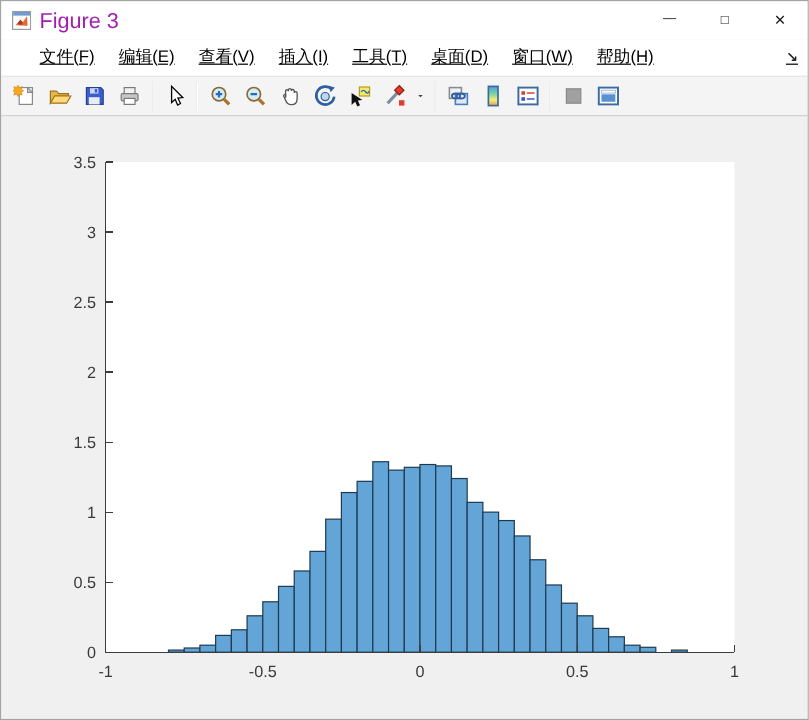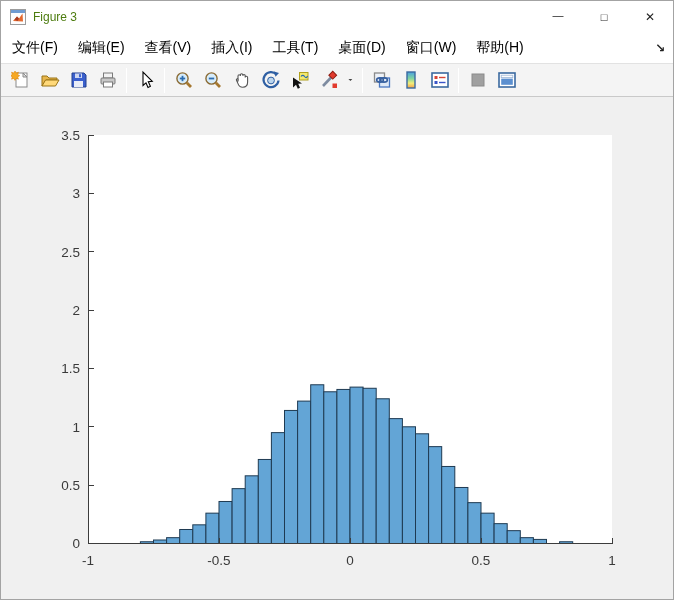--- a/index.html
+++ b/index.html
@@ -5,30 +5,30 @@
   html,body{margin:0;padding:0;background:#d8d8d8;}
   *{box-sizing:border-box;}
   body{font-family:"Liberation Sans","DejaVu Sans",sans-serif;}
   .window{
     width:674px;height:600px;display:flex;flex-direction:column;
     border:1px solid #a3a3a3;background:#f0f0f0;overflow:hidden;
   }
   
   .titlebar{height:32px;background:#ffffff;display:flex;align-items:center;flex:0 0 32px;}
   .titlebar .app-icon{width:16px;height:16px;margin:0 7px 0 9px;flex:0 0 16px;}
-  .titlebar .title{font-size:12px;color:#4d7c0f;}
+  .titlebar .title{font-size:18px;color:#a21caf;}
   .caption-buttons{margin-left:auto;display:flex;height:100%;}
   .cap-btn{width:46px;height:100%;display:flex;align-items:center;justify-content:center;
     font-size:12px;color:#222;cursor:default;background:transparent;border:0;}
   .cap-btn.min span{position:relative;top:-2px;font-size:11px;}
   .cap-btn.max span{font-size:11px;}
   .cap-btn.close span{font-size:12px;}
   
   .menubar{height:30px;background:#ffffff;display:flex;align-items:center;
-    padding-left:4px;flex:0 0 30px;position:relative;}
+    padding-left:25px;flex:0 0 30px;position:relative;text-decoration:underline;}
   .menu-item{font-size:14px;color:#000;padding:3px 7px;margin-right:6px;white-space:nowrap;}
   .dock-arrow{margin-left:auto;margin-right:8px;font-size:12px;font-weight:bold;color:#222;}
   
   .toolbar{height:34px;background:#f4f4f4;border-top:1px solid #e2e2e2;border-bottom:1px solid #c9c9c9;
     display:flex;align-items:center;padding-left:5px;flex:0 0 34px;}
   .tb-btn{width:27px;height:27px;display:flex;align-items:center;justify-content:center;
     background:transparent;border:1px solid transparent;padding:0;margin:0 1px;}
   .tb-btn.narrow{width:13px;}
   .tb-sep{width:1px;height:25px;background:#c3c3c3;border-right:1px solid #ffffff;margin:0 4px;}
   

